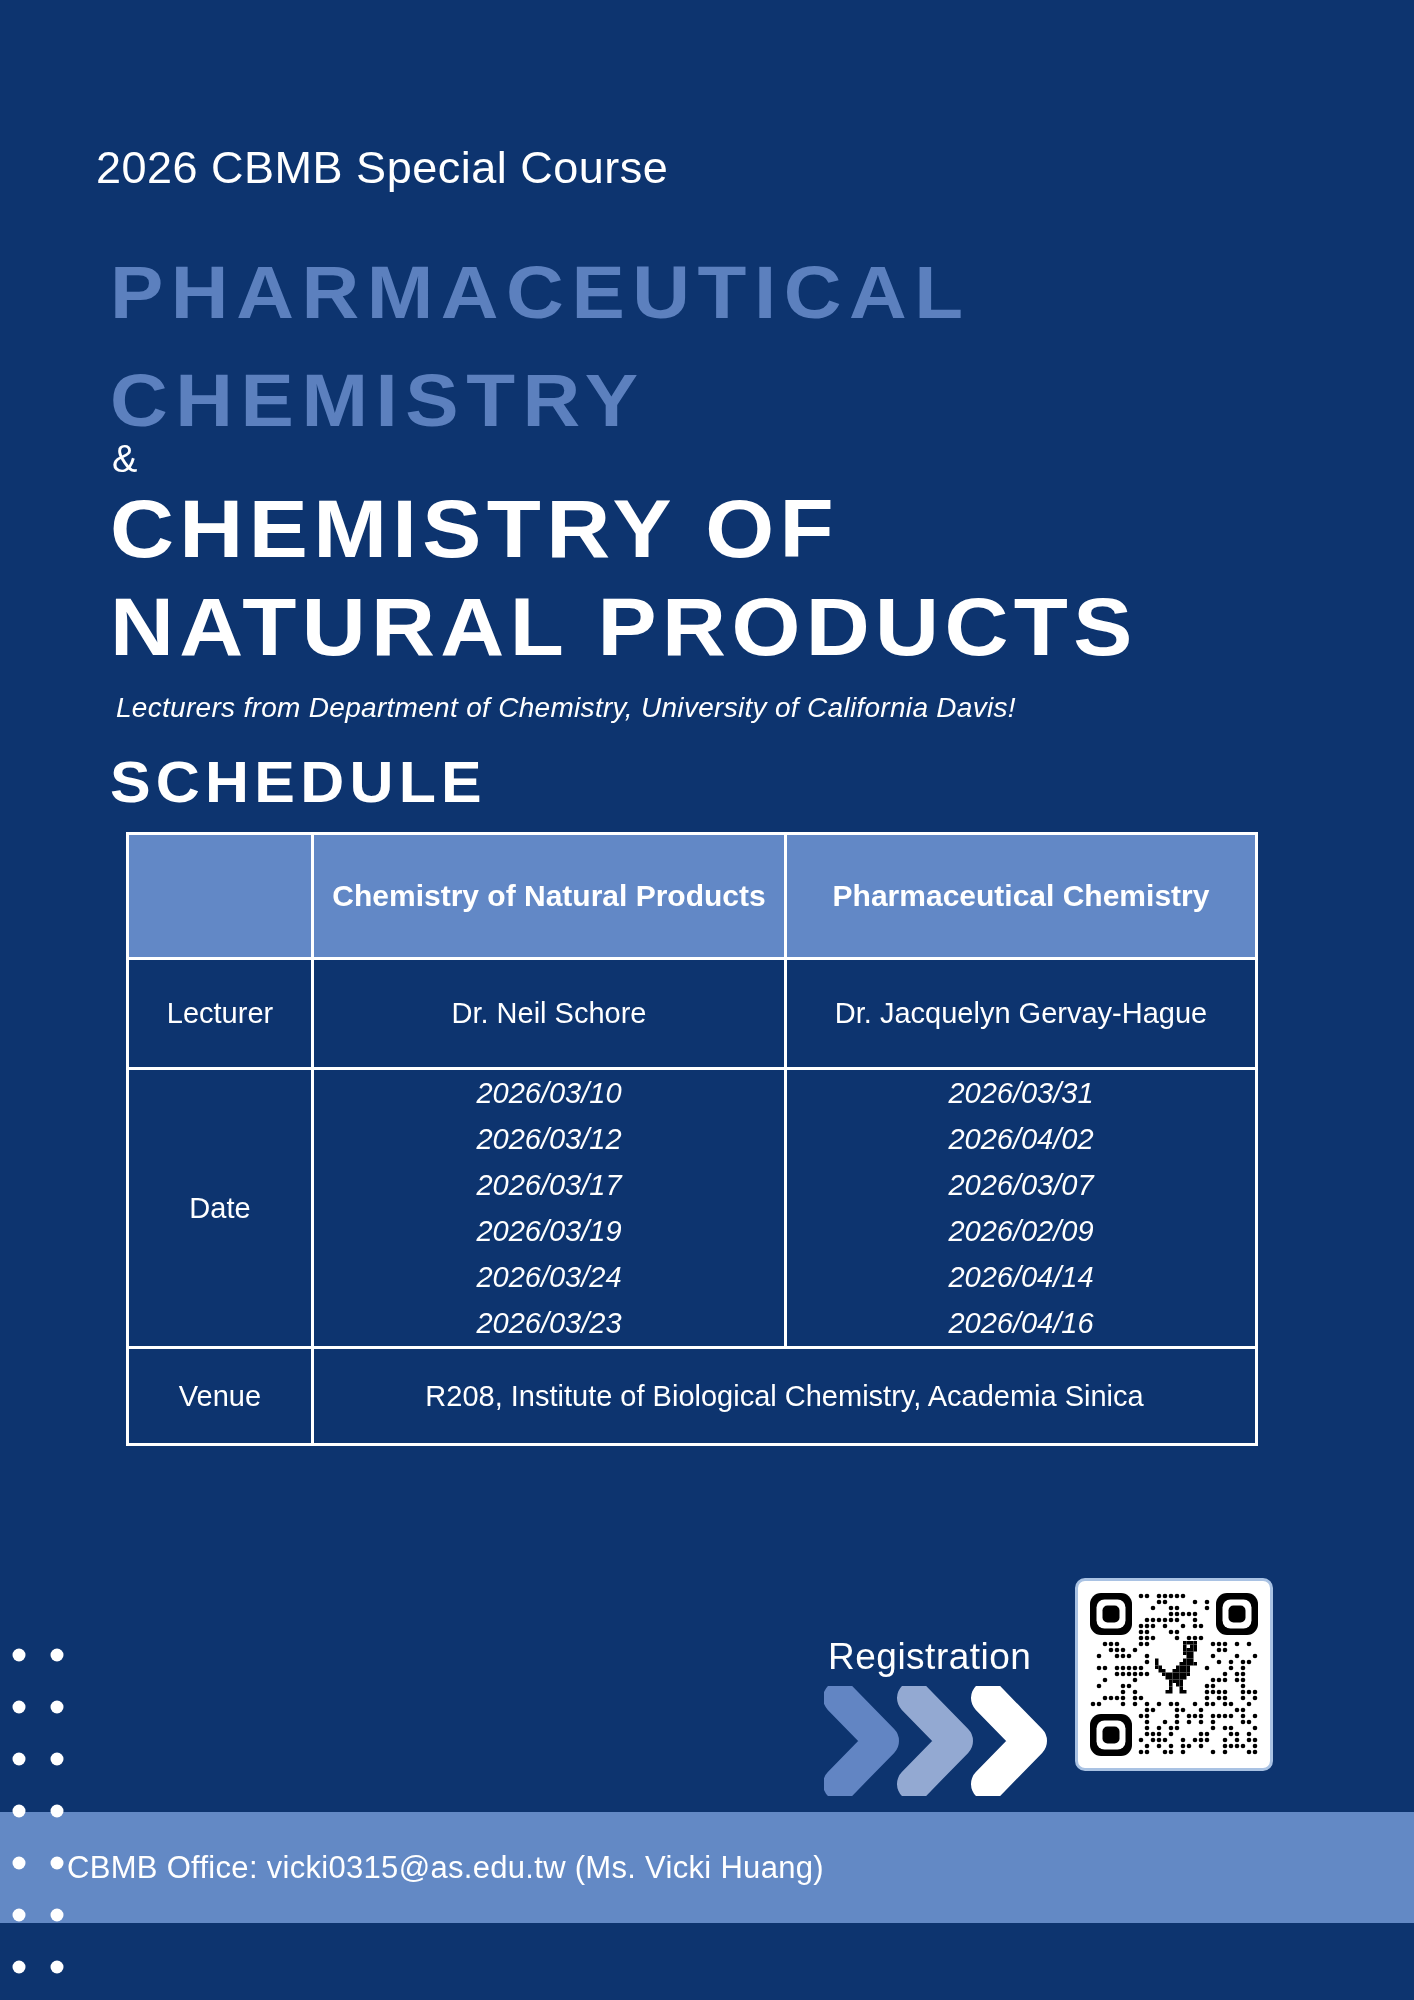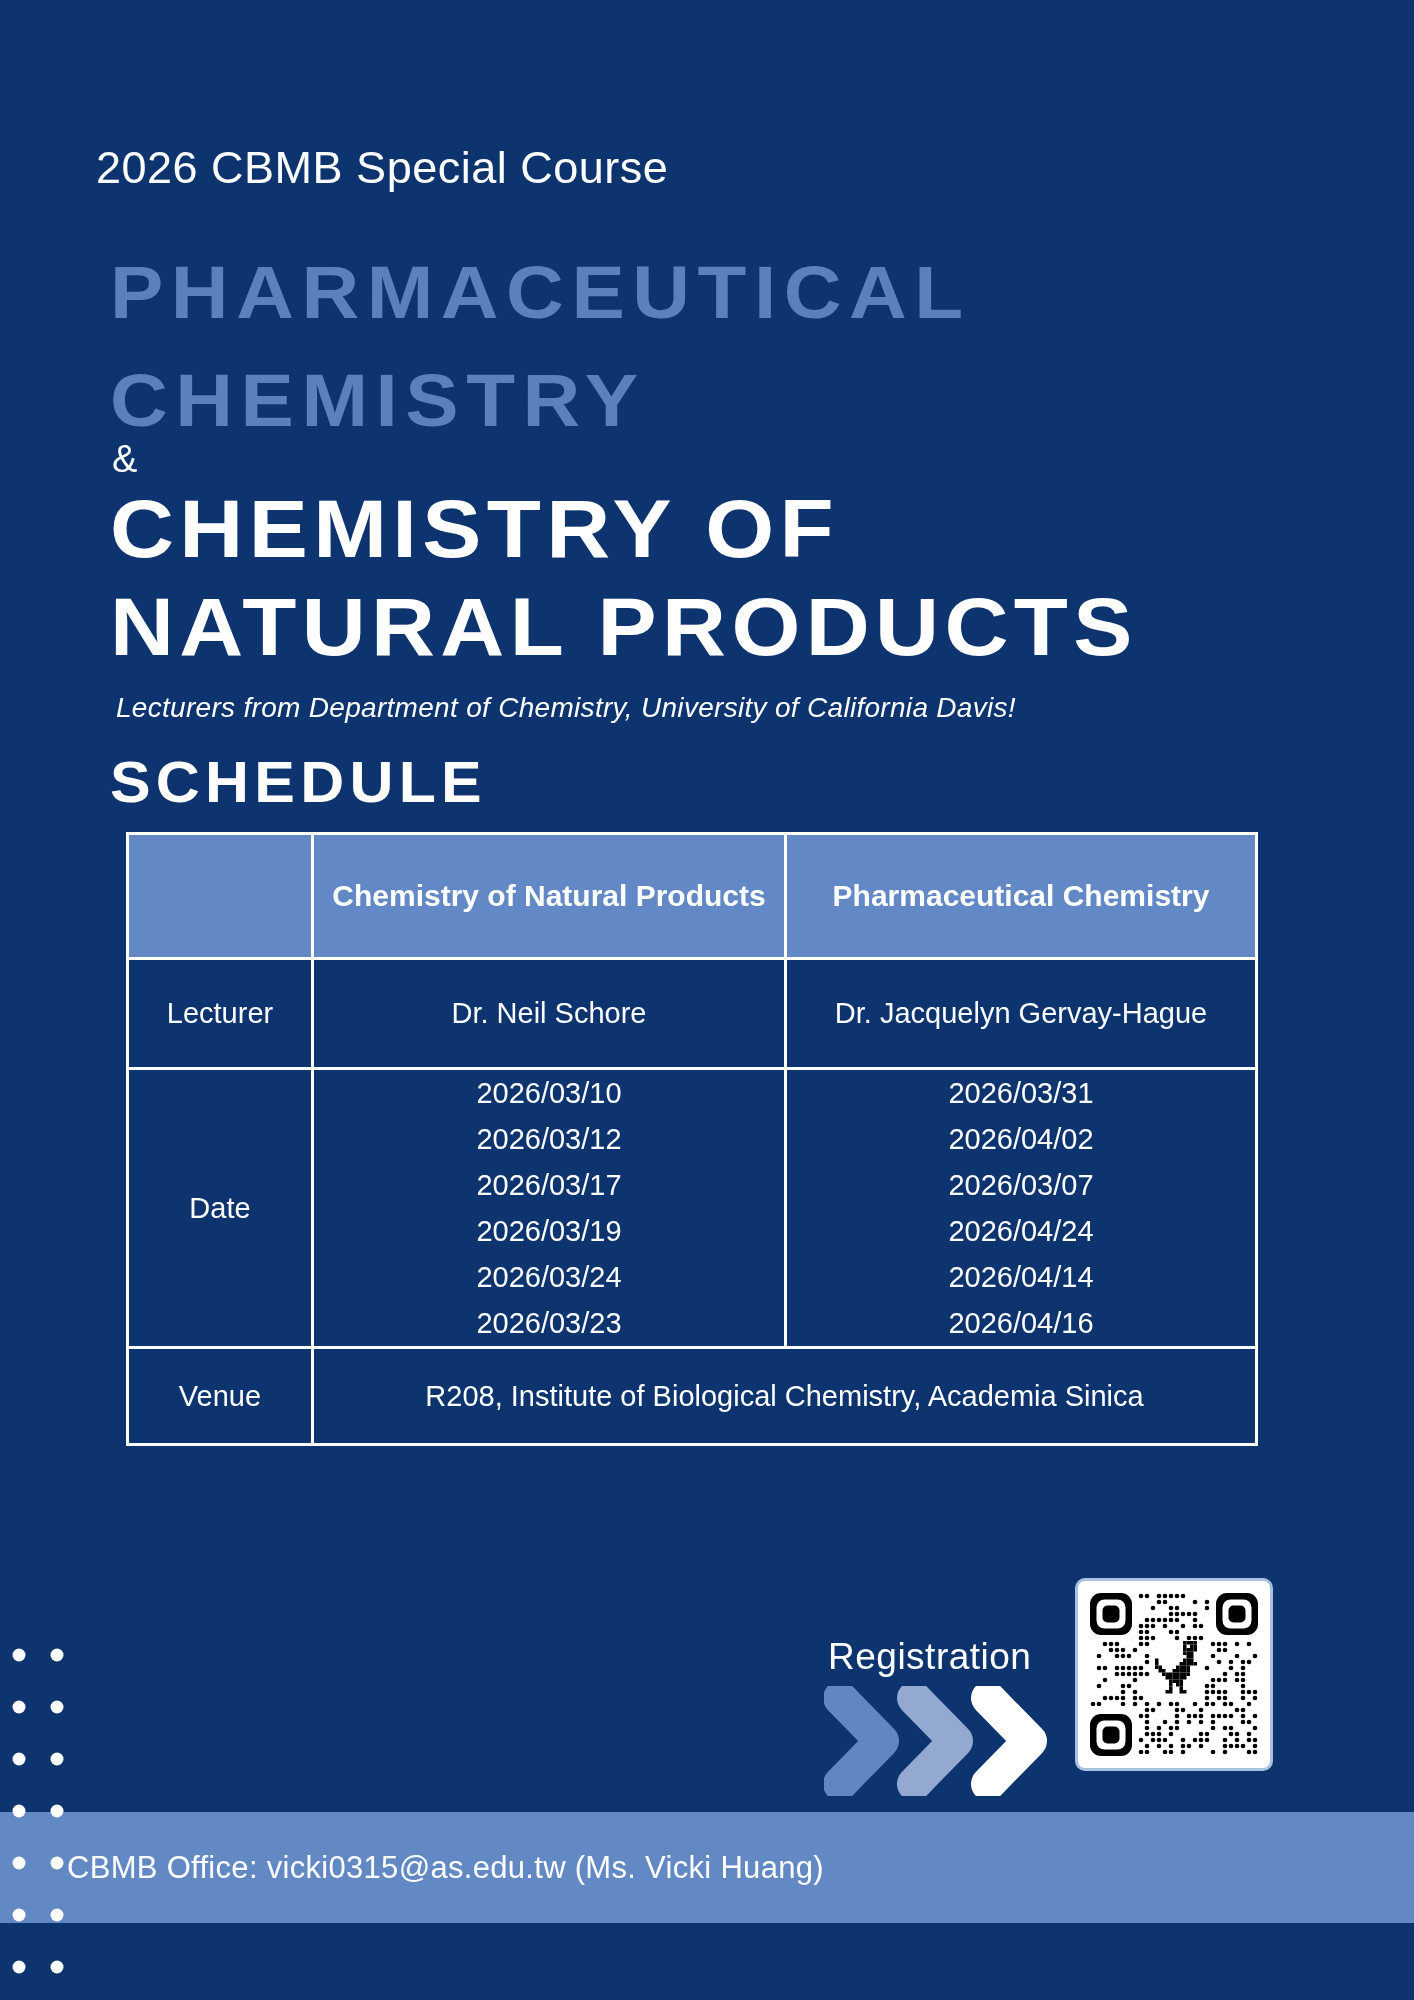--- a/index.html
+++ b/index.html
@@ -38,21 +38,21 @@
 
   
   .schedule-table{position:absolute;left:126px;top:832px;border-collapse:collapse;table-layout:fixed;width:1129px;}
   .schedule-table td,.schedule-table th{border:3px solid #fff;text-align:center;vertical-align:middle;
     font-weight:400;font-size:29px;color:#fff;padding:0;}
   .schedule-table th{background:var(--c-panel);font-weight:700;font-size:30px;height:122px;}
   .row-lecturer td{height:107px;}
   .row-date td{height:271px;}
   .row-time td{height:89px;}
   .row-venue td{height:94px;}
-  .date-list div{line-height:46px;font-size:29px;}
+  .date-list div{line-height:46px;font-size:29px;font-style:italic;}
 
   
   .registration-label{position:absolute;left:828px;top:1636px;font-size:37px;letter-spacing:.5px;}
   .chevrons{position:absolute;left:824px;top:1686px;}
   .qr-card{position:absolute;left:1075px;top:1578px;width:198px;height:193px;box-sizing:border-box;
     background:#fff;border:3px solid var(--c-qr-border);border-radius:10px;
     display:flex;align-items:center;justify-content:center;}
 
   
   .footer-bar{position:absolute;left:0;top:1812px;width:1414px;height:111px;background:var(--c-footer);
@@ -105,21 +105,21 @@
               <div>2026/03/19</div>
               <div>2026/03/24</div>
               <div>2026/03/23</div>
             </div>
           </td>
       <td>
             <div class="date-list">
               <div>2026/03/31</div>
               <div>2026/04/02</div>
               <div>2026/03/07</div>
-              <div>2026/04/24</div>
+              <div>2026/02/09</div>
               <div>2026/04/14</div>
               <div>2026/04/16</div>
             </div>
           </td>
     </tr>
     <tr class="row-venue">
       <td>Venue</td>
       <td colspan="2">R208, Institute of Biological Chemistry, Academia Sinica</td>
     </tr>
   </tbody>

